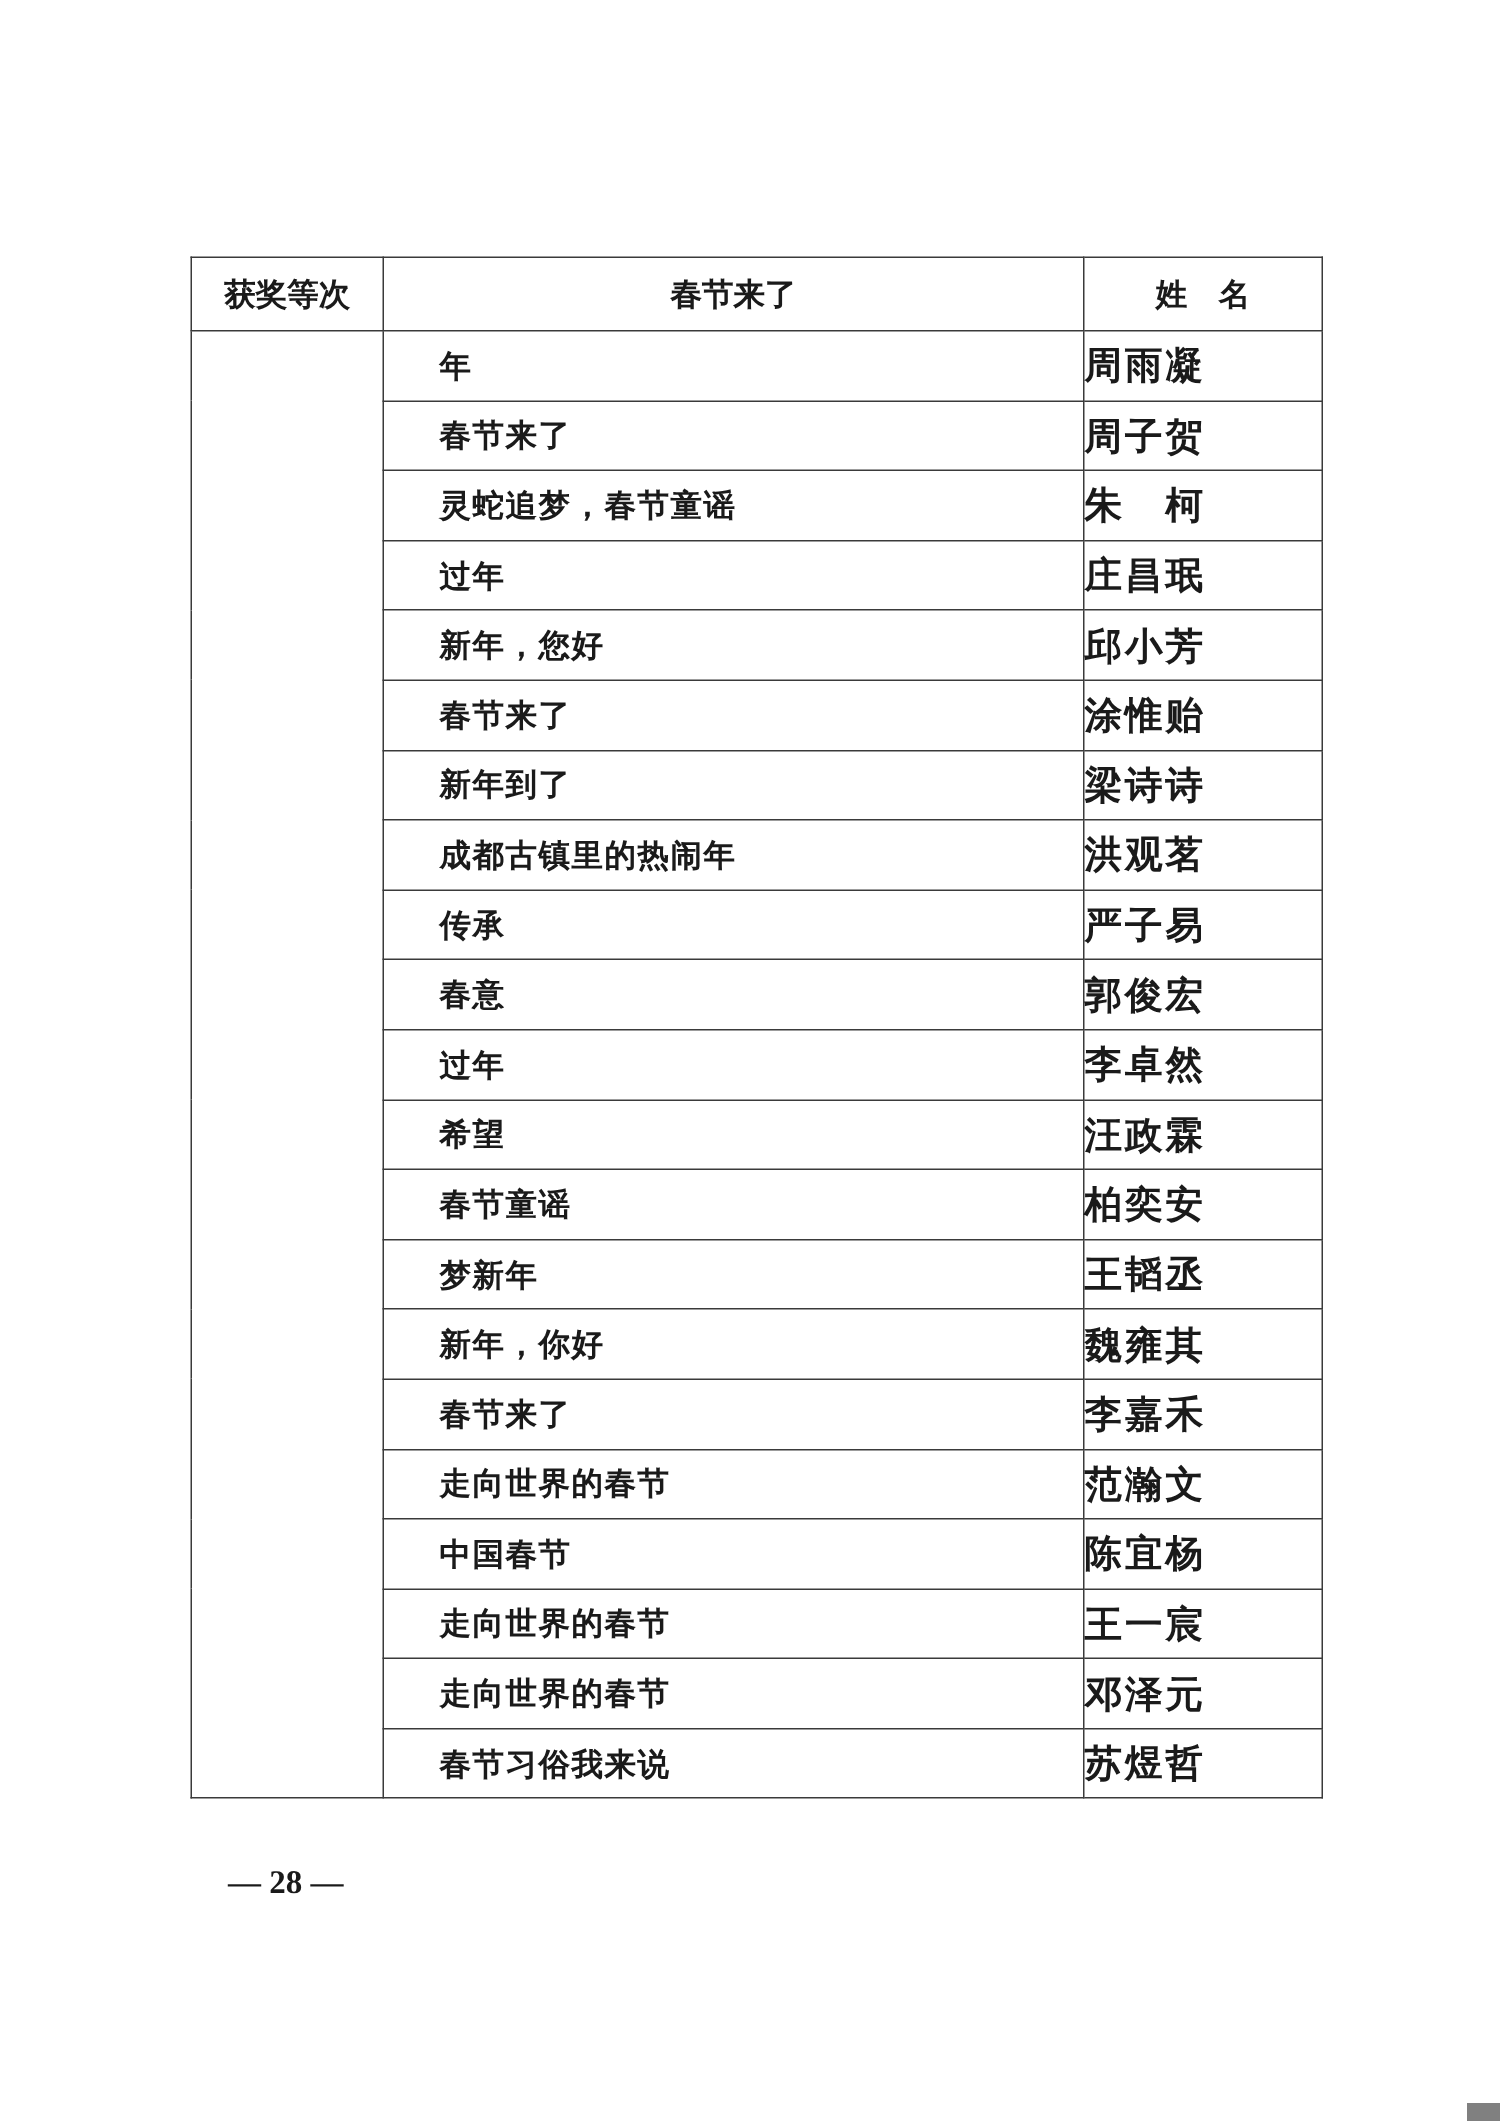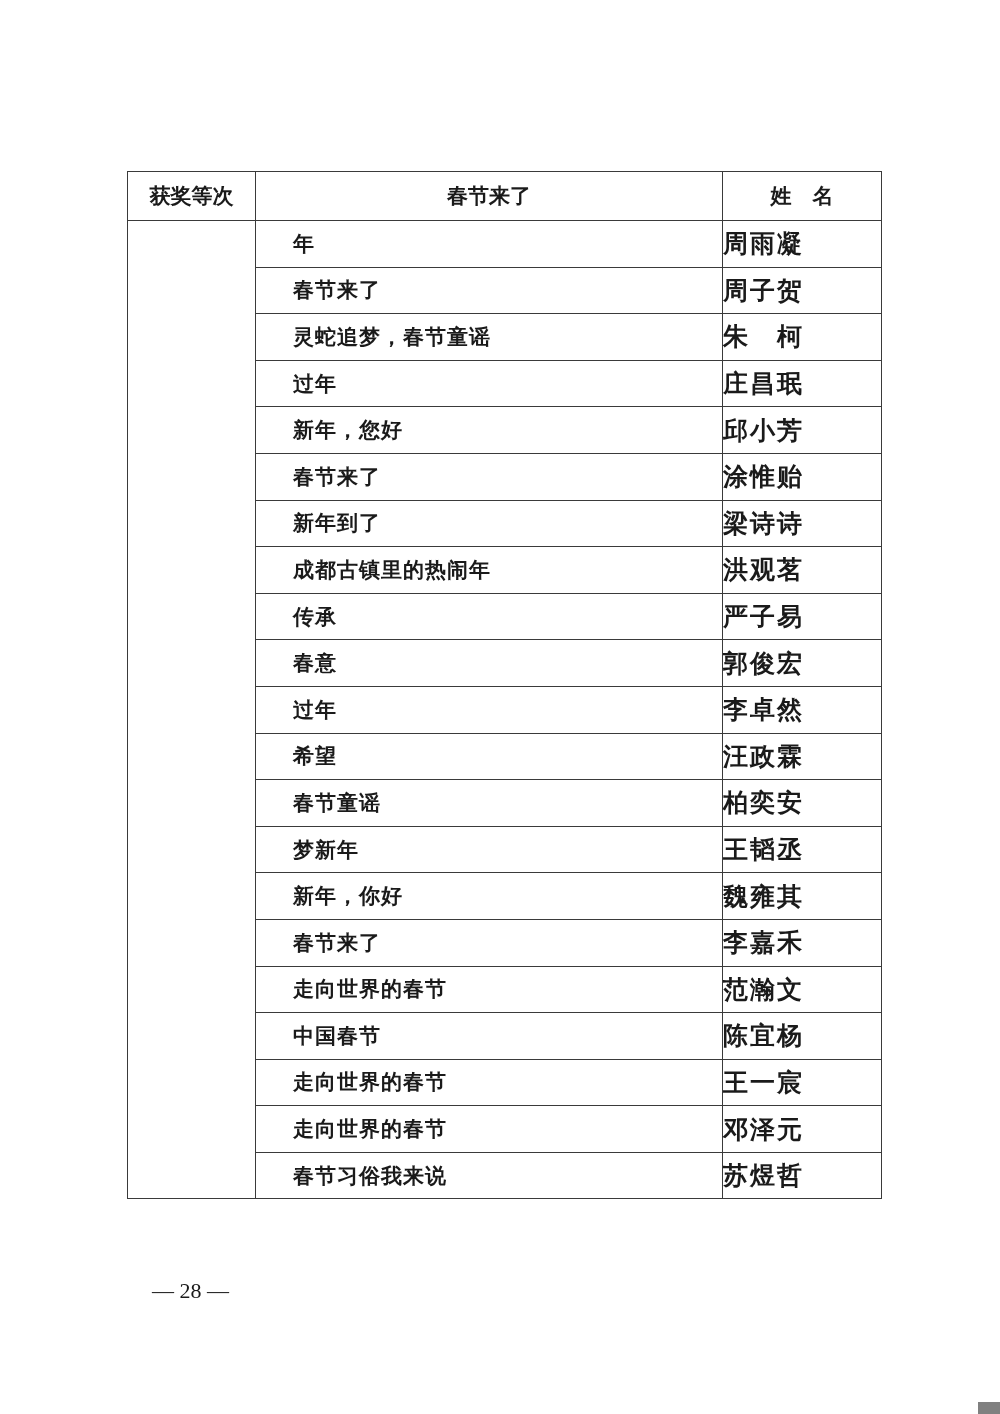--- a/index.html
+++ b/index.html
@@ -52,24 +52,24 @@
       text-align: left;
       font-size: 25px;
       letter-spacing: 2px;
     }
     .rank-cell {
       vertical-align: top;
     }
     .page-number {
       position: absolute;
       left: 152px;
-      top: 1278px;
+      top: 1242px;
       font-family: "Liberation Serif", "DejaVu Serif", serif;
       font-size: 22px;
-      font-weight: normal;
+      font-weight: bold;
       color: #1a1a1a;
       white-space: pre;
     }
     .corner-mark {
       position: absolute;
       left: 978px;
       top: 1402px;
       width: 22px;
       height: 12px;
       background: #808080;

